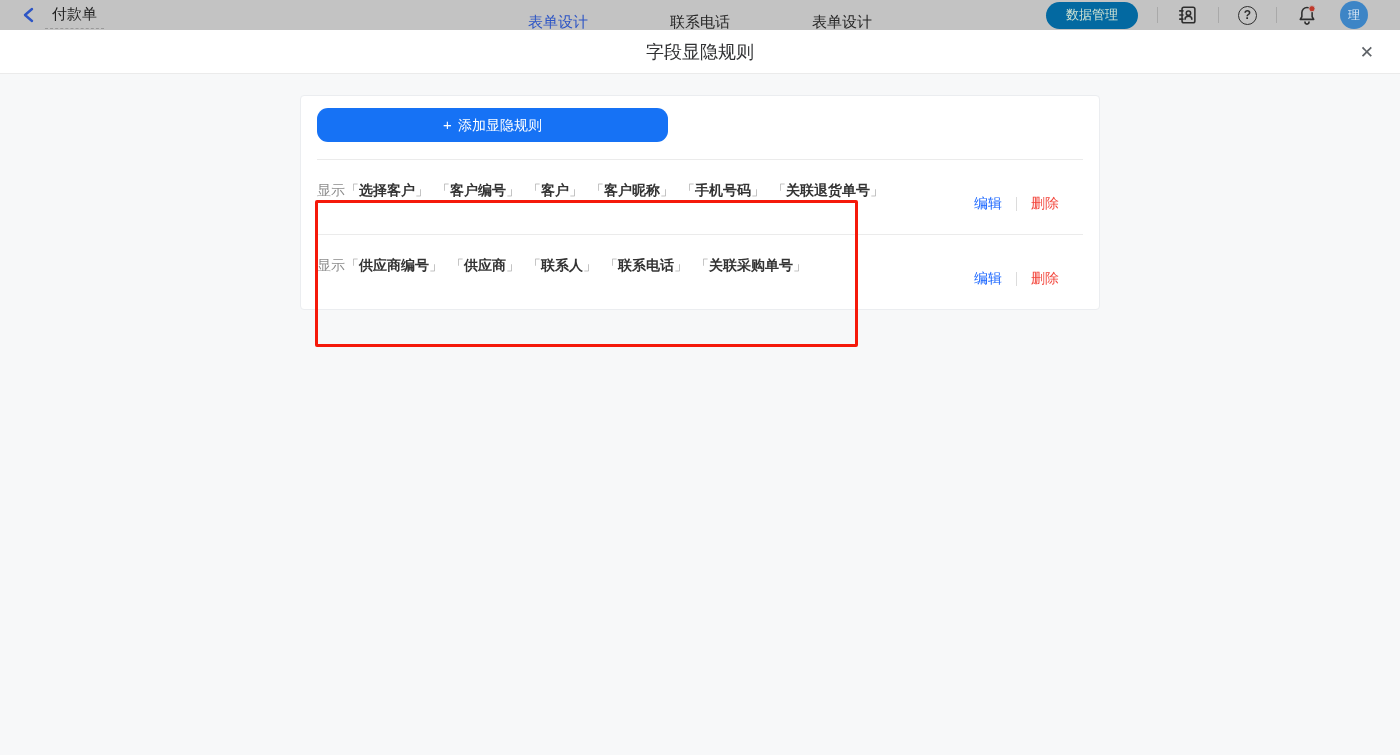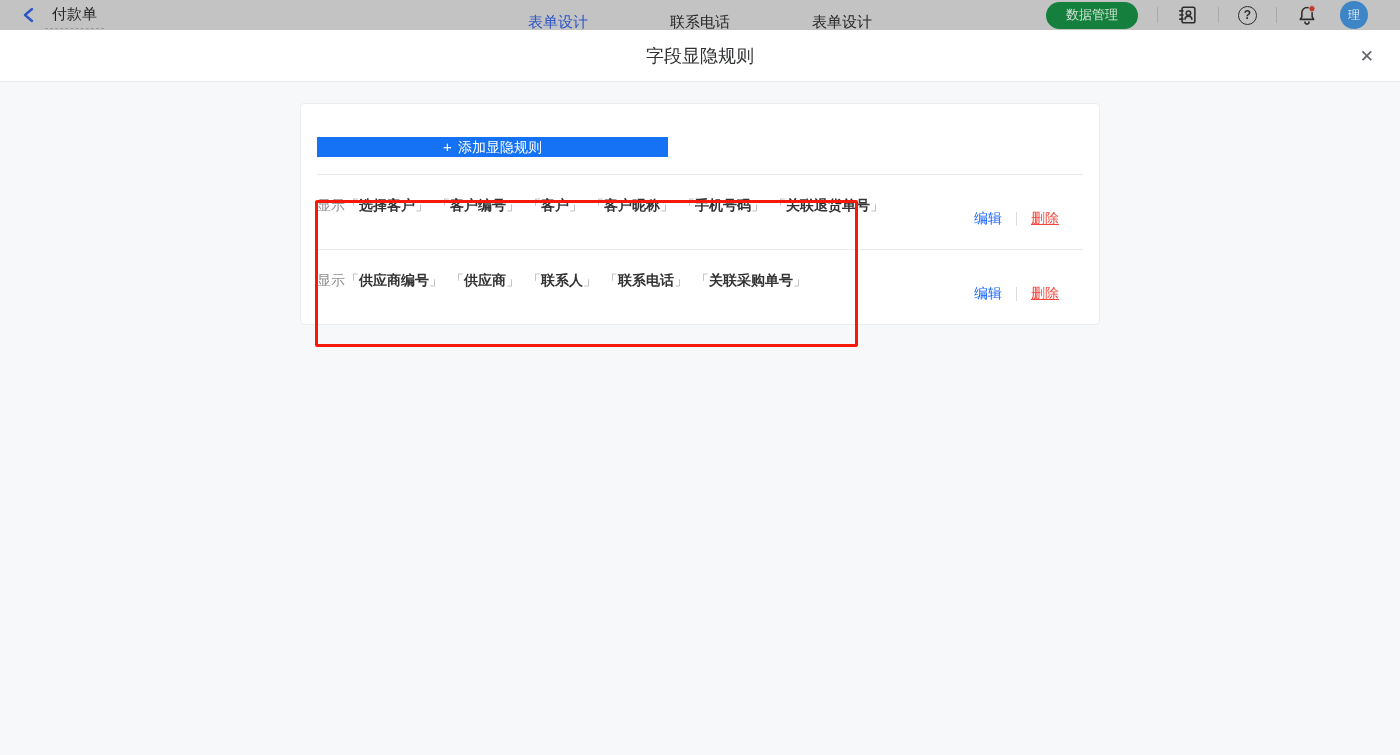--- a/index.html
+++ b/index.html
@@ -25,79 +25,79 @@
     border-bottom:1px dashed #9a9a9a;
   }
   .topbar-tabs {
     position:absolute; left:50%; top:0; transform:translateX(-50%);
     height:45px; display:flex; align-items:center; gap:82px;
   }
   .tab { font-size:15px; color:#262626; cursor:pointer; white-space:nowrap; }
   .tab.active { color:#2d55c5; }
   .topbar-right { margin-left:auto; display:flex; align-items:center; gap:19px; }
   .pill-btn {
-    background:#15803d; color:#cfe2d3; border:none; cursor:pointer;
+    background:#0369a1; color:#cfe2d3; border:none; cursor:pointer;
     height:27px; padding:0 20px; border-radius:14px; font-size:13px;
     display:flex; align-items:center;
   }
   .vdivider { width:1px; height:16px; background:#a9a9a9; }
   .icon-btn { display:flex; align-items:center; justify-content:center; cursor:pointer; }
   .help-circle {
     width:19px; height:19px; border:1.6px solid #2e2e2e; border-radius:50%;
     display:flex; align-items:center; justify-content:center;
     font-size:12px; font-weight:bold; color:#2e2e2e; cursor:pointer;
   }
   .bell-wrap { position:relative; }
   .avatar {
     width:28px; height:28px; border-radius:50%; background:#3d85c6;
     color:#dce9f5; font-size:12px; display:flex; align-items:center;
     justify-content:center; cursor:pointer; margin-left:3px;
   }
 
   
   .modal-header {
-    height:52px; background:#ffffff; border-bottom:1px solid #ebebeb;
+    height:44px; background:#ffffff; border-bottom:1px solid #ebebeb;
     position:relative; display:flex; align-items:center; justify-content:center;
   }
   .modal-title { font-size:18px; color:#303133; font-weight:400; }
   .modal-close {
     position:absolute; right:26px; top:50%; transform:translateY(-50%);
     font-size:17px; color:#5f6368; cursor:pointer; line-height:1;
   }
 
   
   .modal-body { height:662px; background:#f7f8f9; position:relative; }
   .card {
     width:800px; margin:21px auto 0; background:#ffffff;
     border:1px solid #ebedf0; border-radius:4px;
     padding:0 16px;
   }
   .add-rule-btn {
-    display:block; width:351px; height:20px; margin-top:33px;
+    display:block; width:351px; height:34px; margin-top:12px;
     background:var(--accent-blue,#1672f5); color:#ffffff; border:none;
-    border-radius:0; font-size:14px; cursor:pointer;
+    border-radius:11px; font-size:14px; cursor:pointer;
     font-family:inherit;
   }
   .add-rule-btn .plus { margin-right:6px; font-size:15px; }
   .btn-sep { height:18px; border-bottom:1px solid #ebebeb; }
 
   .rule-row {
     display:flex; justify-content:space-between; align-items:flex-start;
     padding:19px 0;
   }
   .rule-row + .rule-row { border-top:1px solid #ebebeb; }
   .rule-text { font-size:14px; line-height:23px; color:#8c8c8c; }
   .rule-line { white-space:nowrap; }
   .rule-text b { color:#333333; font-weight:bold; }
   .rule-text .op { color:#999999; }
   .field-chip { margin-right:7px;text-align:right; }
   .rule-actions { display:flex; align-items:center; margin:13px 24px 0 0; line-height:23px; }
   .link { font-size:14px; cursor:pointer; text-decoration:none; }
   .link.edit { color:var(--edit-blue,#1a66ff); }
-  .link.delete { color:var(--delete-red,#f3463c);text-decoration:underline; }
+  .link.delete { color:var(--delete-red,#f3463c); }
   .action-divider { width:1px; height:14px; background:#dcdcdc; margin:0 14px; }
 
   
   .annotation-rect {
     position:absolute; left:315px; top:200px; width:543px; height:147px;
     border:3px solid var(--annotation-red,#f5190a);
     border-radius:2px; pointer-events:none; z-index:50;
   }
   .page-abs { position:absolute; inset:0; pointer-events:none; }
   svg { display:block; }

